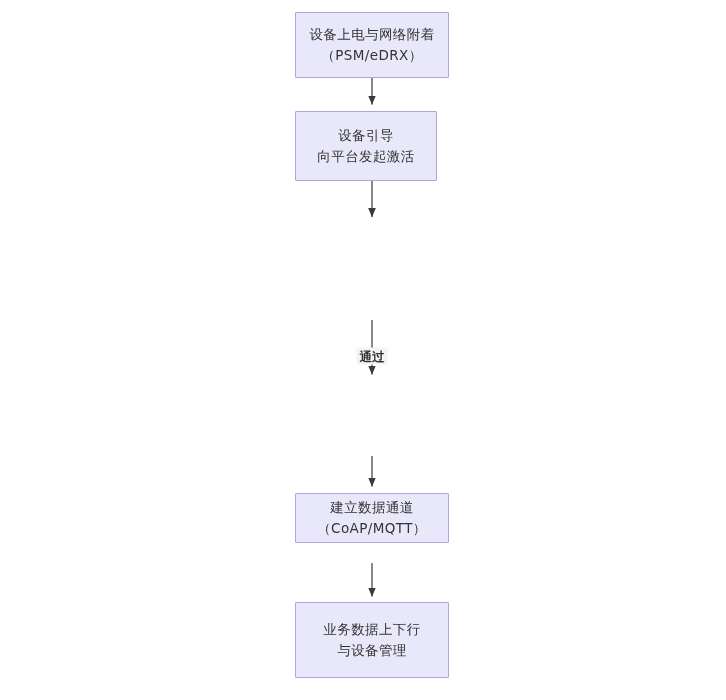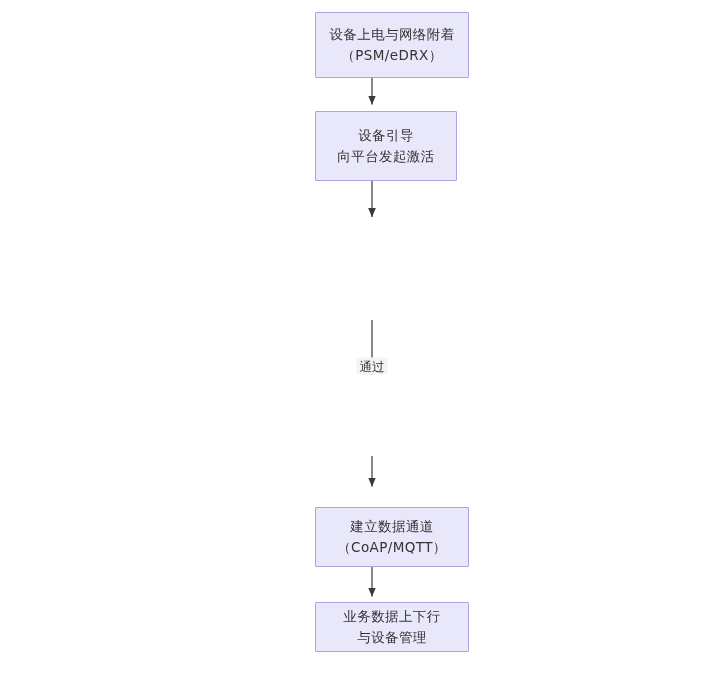--- a/index.html
+++ b/index.html
@@ -25,21 +25,20 @@
   }
 
   
   .node {
     position: absolute;
     box-sizing: border-box;
     display: flex;
     align-items: center;
     justify-content: center;
     text-align: center;
-    margin-left: 20px;
   }
 
   .node-process {
     background: #e9e8fb;
     border: 1.6px solid #b5a0e0;
     border-radius: 1px;
   }
 
   .node-label {
     font-size: 13.5px;
@@ -105,37 +104,37 @@
 
     <line x1="372" y1="181" x2="372" y2="217" stroke="#3a3a3a" stroke-width="1.2" marker-end="url(#arrowhead)"></line>
 
     <line x1="372" y1="320" x2="372" y2="374.5" stroke="#3a3a3a" stroke-width="1.2" marker-end="url(#arrowhead)"></line>
 
     <line x1="372" y1="456" x2="372" y2="486.5" stroke="#3a3a3a" stroke-width="1.2" marker-end="url(#arrowhead)"></line>
 
     <line x1="372" y1="563" x2="372" y2="596.5" stroke="#3a3a3a" stroke-width="1.2" marker-end="url(#arrowhead)"></line>
   </svg>
 
-  <div class="edge-label" style="left:372px; top:366px;">通过</div>
+  <div class="edge-label" style="left:372px; top:356px;font-weight:bold;">通过</div>
 
   <div class="node node-process" style="left:295px; top:12px; width:154px; height:66px;">
     <div class="node-label">设备上电与网络附着
 （PSM/eDRX）</div>
   </div>
 
   <div class="node node-process" style="left:295px; top:111px; width:142px; height:70px;">
     <div class="node-label">设备引导
 向平台发起激活</div>
   </div>
 
 
 
-  <div class="node node-process" style="left:295px; top:507px; width:154px; height:60px;">
+  <div class="node node-process" style="left:295px; top:493px; width:154px; height:50px;">
     <div class="node-label">建立数据通道
 （CoAP/MQTT）</div>
   </div>
 
-  <div class="node node-process" style="left:295px; top:602px; width:154px; height:50px;">
+  <div class="node node-process" style="left:295px; top:602px; width:154px; height:76px;">
     <div class="node-label">业务数据上下行
 与设备管理</div>
   </div>
 
 </div>
 
 </body></html>

